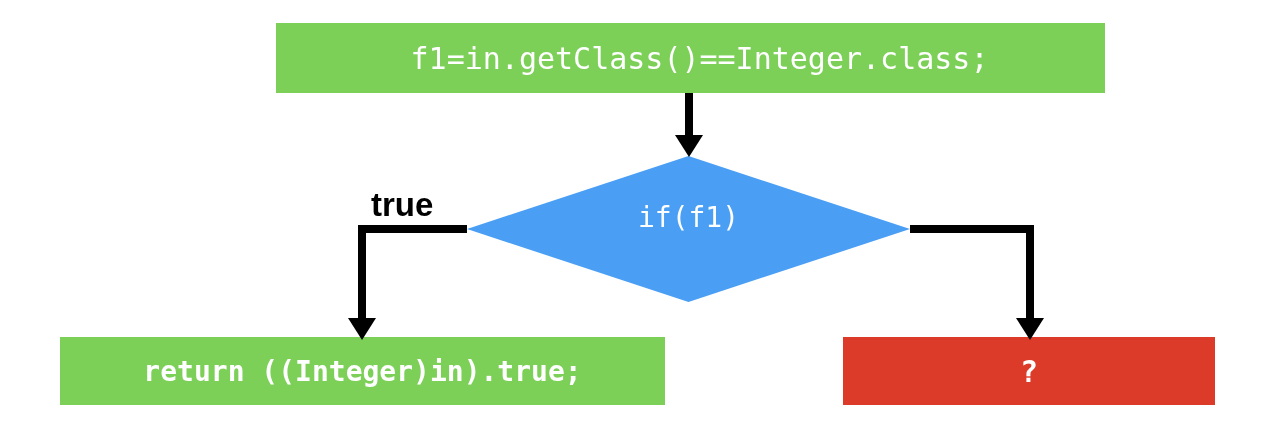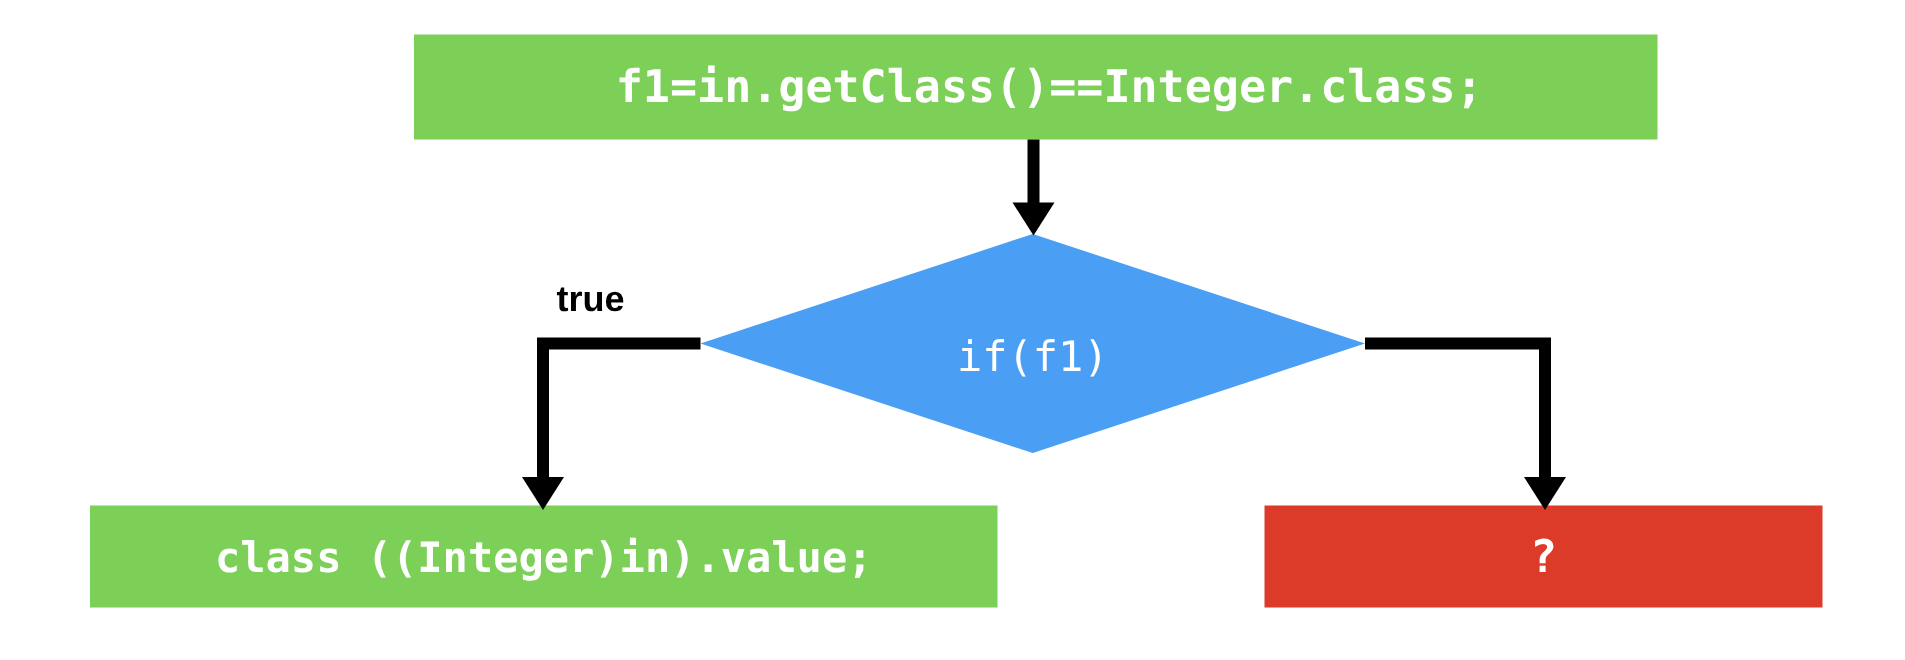--- a/index.html
+++ b/index.html
@@ -37,21 +37,21 @@
     letter-spacing: 0px;
     z-index: 3;
   }
   
   #node-assign {
     left: 276px;
     top: 23px;
     width: 847px;
     height: 70px;
     font-size: 30px;
-    font-weight: bold;
+    font-weight: normal;
     text-align: right;
   }
   
   #node-return {
     left: 60px;
     top: 337px;
     width: 605px;
     height: 68px;
     font-size: 28px;
     font-weight: bold;
@@ -61,32 +61,32 @@
     left: 843px;
     top: 337px;
     width: 372px;
     height: 68px;
     font-size: 30px;
     font-weight: bold;
   }
   
   #node-decision-label {
     left: 467px;
-    top: 164px;
+    top: 144px;
     width: 443px;
     height: 146px;
     font-size: 28px;
     font-weight: normal;
     background: transparent;
   }
   .edge-label {
     position: absolute;
     font-family: "Liberation Sans", sans-serif;
     font-weight: bold;
-    font-size: 24px;
+    font-size: 33px;
     color: #000000;
     white-space: pre;
     z-index: 4;
   }
   #edge-label-true {
     left: 371px;
     top: 186px;
   }
   #edge-label-false {
     left: 908px;
@@ -121,20 +121,20 @@
     <g>
       <path d="M 910,229 L 1030,229 L 1030,322" stroke="#000000" stroke-width="8" fill="none"></path>
       <polygon points="1016,318 1044,318 1030,340" fill="#000000"></polygon>
     </g>
   </svg>
 
   <div class="node" id="node-assign">f1=in.getClass()==Integer.class;</div>
 
   <div class="node" id="node-decision-label">if(f1)</div>
 
-  <div class="node" id="node-return">class ((Integer)in).value;</div>
+  <div class="node" id="node-return">return ((Integer)in).true;</div>
 
   <div class="node" id="node-unknown">?</div>
 
   <div class="edge-label" id="edge-label-true">true</div>
 
 
 </div>
 
 </body></html>

